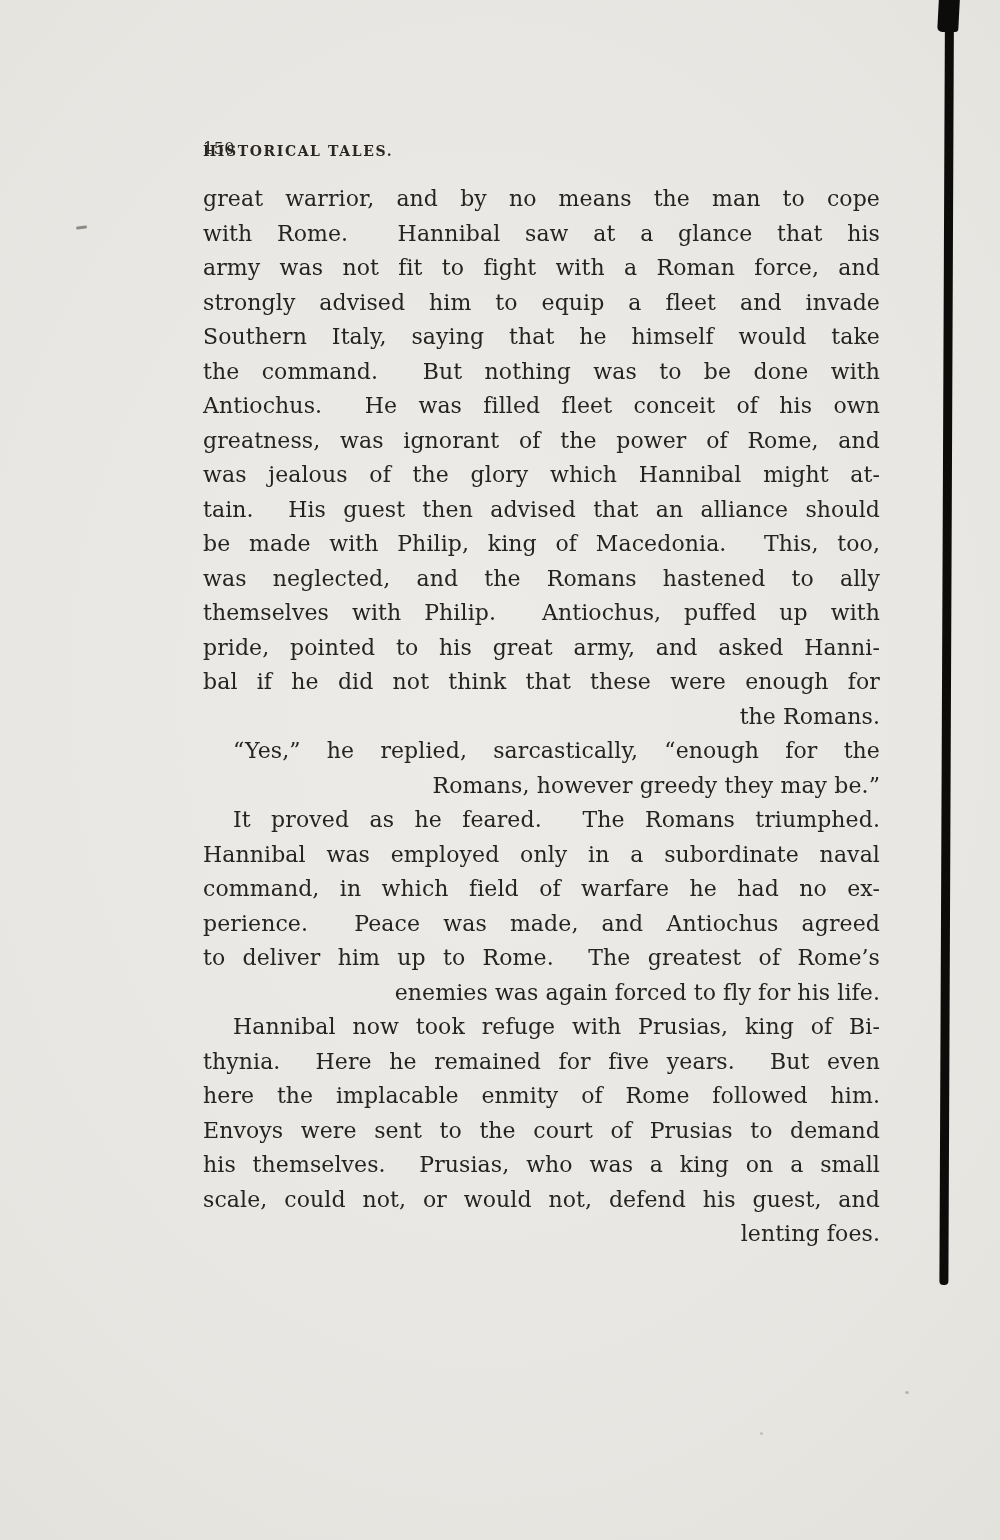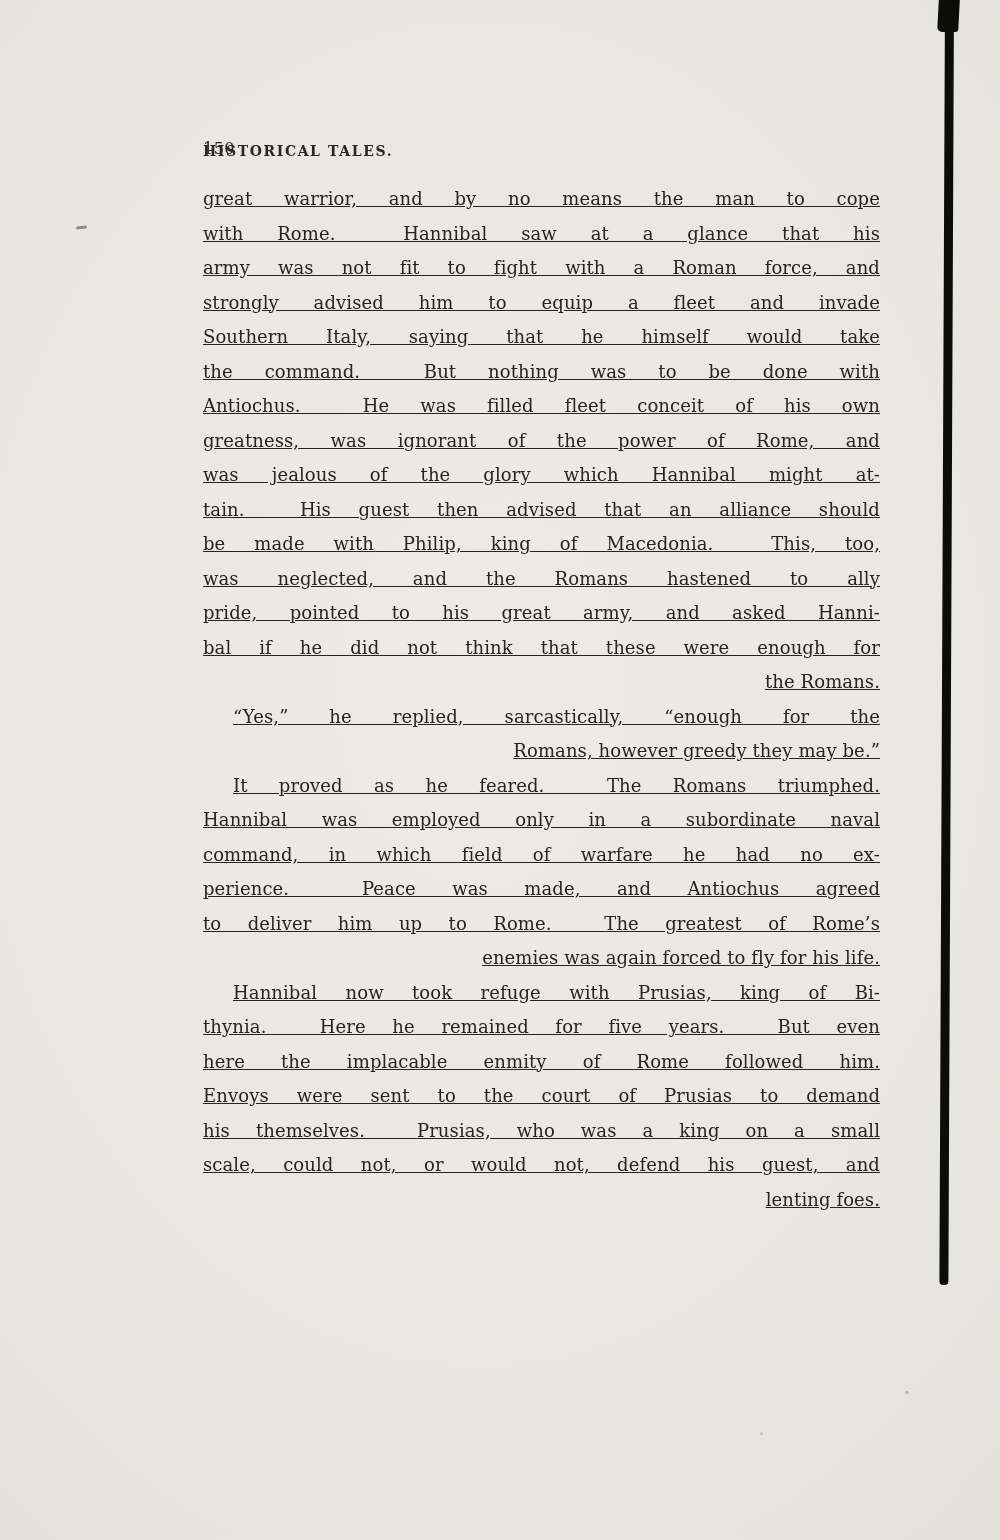--- a/index.html
+++ b/index.html
@@ -94,24 +94,23 @@
     top: 2px;
     text-align: left;
     font-size: 14px;
     font-weight: 700;
     letter-spacing: 1.6px;
     color: #2a2722;
   }
 
   .body-text {
     margin-top: 20px;
-    font-size: 18px;
+    font-size: 22px;
     line-height: 34.5px;
     letter-spacing: 0.1px;
-    text-decoration: underline;
   }
   .paragraph {
     margin: 0;
   }
   .line {
     white-space: pre-wrap;
     text-align: right;
   }
   .line.just {
     text-align: justify;
@@ -143,20 +142,21 @@
           <div class="line just">army was not fit to fight with a Roman force, and</div>
           <div class="line just">strongly advised him to equip a fleet and invade</div>
           <div class="line just">Southern Italy, saying that he himself would take</div>
           <div class="line just">the command.  But nothing was to be done with</div>
           <div class="line just">Antiochus.  He was filled fleet conceit of his own</div>
           <div class="line just">greatness, was ignorant of the power of Rome, and</div>
           <div class="line just">was jealous of the glory which Hannibal might at-</div>
           <div class="line just">tain.  His guest then advised that an alliance should</div>
           <div class="line just">be made with Philip, king of Macedonia.  This, too,</div>
           <div class="line just">was neglected, and the Romans hastened to ally</div>
+          <div class="line just">themselves with Philip.  Antiochus, puffed up with</div>
           <div class="line just">pride, pointed to his great army, and asked Hanni-</div>
           <div class="line just">bal if he did not think that these were enough for</div>
           <div class="line">the Romans.</div>
         </div>
         <div class="paragraph">
           <div class="line just indent">“Yes,” he replied, sarcastically, “enough for the</div>
           <div class="line">Romans, however greedy they may be.”</div>
         </div>
         <div class="paragraph">
           <div class="line just indent">It proved as he feared.  The Romans triumphed.</div>

